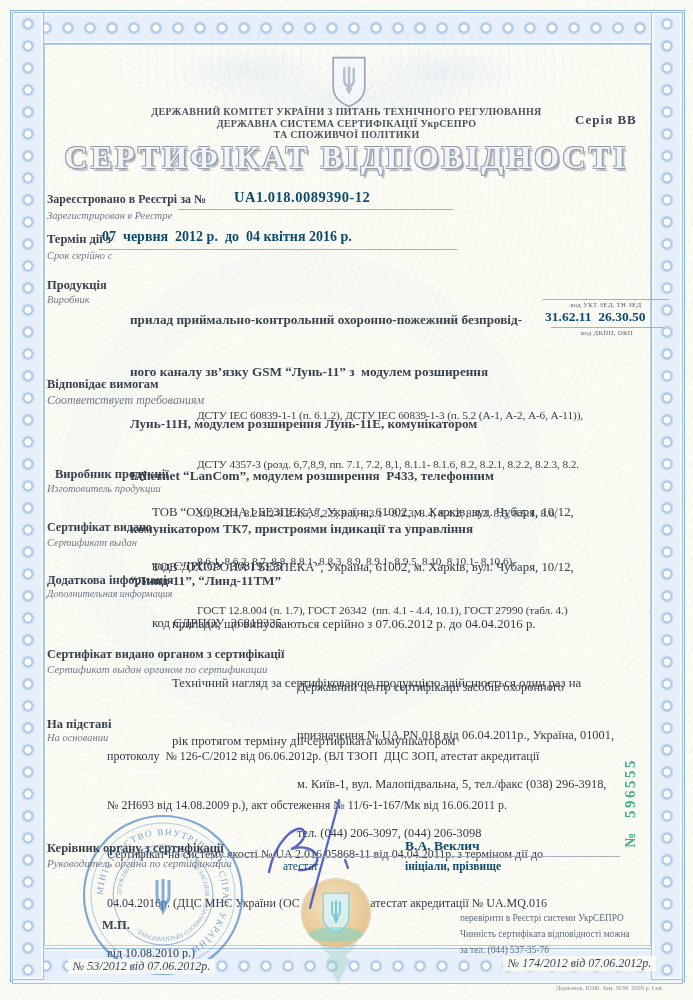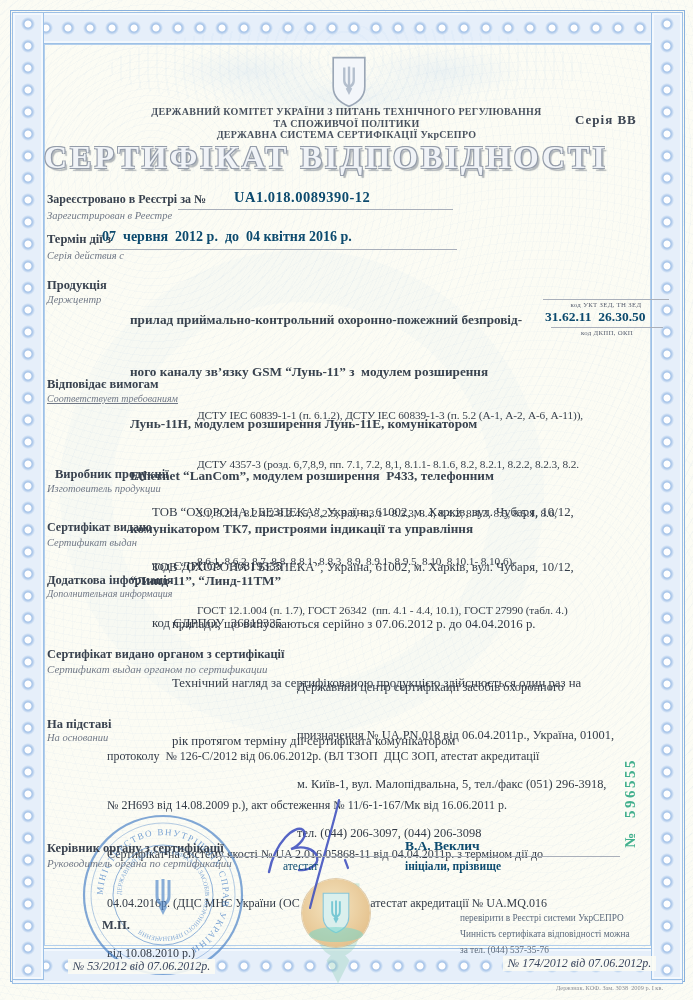--- a/index.html
+++ b/index.html
@@ -45,24 +45,23 @@
   }
   .abs { position:absolute; }
   .lbl { font-weight:bold; font-size:12.5px; color:#39424f; white-space:pre; }
   .lbl-ru { font-style:italic; font-size:10.5px; color:#707886; white-space:pre; }
   .val { font-size:12.5px; color:#0c4a6e; white-space:pre; }
   .bold { font-weight:bold; }
   .rule { position:absolute; height:1px; background:#a9afba; }
   .hdr { left:0; right:0; top:106px; text-align:center; font-weight:bold; font-size:10px; line-height:11.5px; color:#49525f; letter-spacing:.3px; }
   .series { left:575px; top:112px; font-weight:bold; font-size:13px; letter-spacing:1px; color:#3e4754; }
   .title {
-    left:0; right:0; top:139px; text-align:left; font-weight:bold; font-size:32px; letter-spacing:3px;
+    left:0; right:0; top:139px; text-align:center; font-weight:bold; font-size:32px; letter-spacing:3px;
     color:#f0f3f7;
     text-shadow:-1px -1px 0 #959daa, 1px -1px 0 #959daa, -1px 1px 0 #959daa, 1px 1px 0 #959daa, 2.5px 2.5px 1px rgba(108,118,132,.5);
-    margin-left:44px;
   }
   .lines { line-height:17.4px; }
   .codes-small { font-size:6.8px; color:#596070; text-align:center; letter-spacing:.3px; }
   .serial {
     left:570px; top:795px; width:120px; height:16px; transform:rotate(-90deg);
     font-weight:bold; font-size:15px; letter-spacing:2.5px; color:#2fa883; opacity:.9; white-space:pre; text-align:center;
   }
   .footer-num { font-size:12px; color:#3a465e; background:rgba(252,252,244,.88); padding:0 5px; white-space:pre;font-style:italic; }
   .print-note { font-size:6.3px; color:#8b8f96; white-space:pre; }
   .verify { left:460px; top:910px; width:215px; font-size:9.3px; line-height:16px; color:#5d6b7d; }
@@ -102,61 +101,61 @@
   <div class="frame-inner"></div>
   <div class="top-flourish"></div>
 
   <svg class="abs emblem" viewBox="0 0 60 82">
     <path d="M6 4 h48 v44 c0 16 -11 25 -24 30 C17 73 6 64 6 48 z" fill="#f3f6fa" stroke="#9aa6b6" stroke-width="2.5"></path>
     <use href="#tryzub" x="12" y="8" width="36" height="60" fill="#b4bfce"></use>
   </svg>
 
   <div class="abs hdr">
     <div>ДЕРЖАВНИЙ КОМІТЕТ УКРАЇНИ З ПИТАНЬ ТЕХНІЧНОГО РЕГУЛЮВАННЯ</div>
+    <div>ДЕРЖАВНА СИСТЕМА СЕРТИФІКАЦІЇ УкрСЕПРО</div>
     <div>ТА СПОЖИВЧОЇ ПОЛІТИКИ</div>
-    <div>ДЕРЖАВНА СИСТЕМА СЕРТИФІКАЦІЇ УкрСЕПРО</div>
   </div>
   <div class="abs series">Серія  ВВ</div>
   <div class="abs title">СЕРТИФІКАТ ВІДПОВІДНОСТІ</div>
 
   <div class="abs lbl" style="left:47px; top:192px; font-size:12px;">Зареєстровано в Реєстрі за №</div>
   <div class="abs val bold" style="left:234px; top:189px; font-size:14.5px; letter-spacing:.5px;">UA1.018.0089390-12</div>
   <div class="rule" style="left:178px; top:209px; width:275px;"></div>
   <div class="abs lbl-ru" style="left:47px; top:210px;">Зарегистрирован в Реестре</div>
 
   <div class="abs lbl" style="left:47px; top:232px;">Термін дії з</div>
   <div class="abs val bold" style="left:102px; top:229px; font-size:14px;">07  червня  2012 р.  до  04 квітня 2016 р.</div>
   <div class="rule" style="left:99px; top:249px; width:358px;"></div>
-  <div class="abs lbl-ru" style="left:47px; top:250px;">Серія действия с</div>
+  <div class="abs lbl-ru" style="left:47px; top:250px;">Срок серійно с</div>
 
   <div class="abs lbl" style="left:47px; top:278px;">Продукція</div>
-  <div class="abs lbl-ru" style="left:47px; top:294px;">Держцентр</div>
+  <div class="abs lbl-ru" style="left:47px; top:294px;">Виробник</div>
   <div class="abs lines" style="left:130px; top:276px; font-size:13.2px; font-weight:bold; color:#39434f; white-space:pre;">
     <div>прилад приймально-контрольний охоронно-пожежний безпровід-</div>
     <div>ного каналу зв’язку GSM “Лунь-11” з  модулем розширення</div>
     <div>Лунь-11Н, модулем розширення Лунь-11Е, комунікатором</div>
     <div>Ethernet “LanCom”, модулем розширення  Р433, телефонним</div>
     <div>комунікатором ТК7, пристроями індикації та управління</div>
     <div>“Линд-11”, “Линд-11ТМ”</div>
   </div>
 
   <div class="rule" style="left:543px; top:299px; width:126px;"></div>
   <div class="abs codes-small" style="left:543px; top:301px; width:126px;">код УКТ ЗЕД, ТН ЗЕД</div>
   <div class="abs val bold" style="left:545px; top:309px; font-size:13.5px;font-family:Liberation Serif, serif;">31.62.11  26.30.50</div>
   <div class="rule" style="left:551px; top:327px; width:112px;"></div>
   <div class="abs codes-small" style="left:551px; top:329px; width:112px;">код ДКПП, ОКП</div>
 
   <div class="abs lbl" style="left:47px; top:377px;">Відповідає вимогам</div>
-  <div class="abs lbl-ru" style="left:47px; top:393px; font-size:10px;text-decoration:underline;">Соответствует требованиям</div>
+  <div class="abs lbl-ru" style="left:47px; top:393px; font-size:12px;">Соответствует требованиям</div>
   <div class="abs lines" style="left:197px; top:375px; font-size:11.3px; line-height:16.2px; color:#38404c; white-space:pre; letter-spacing:-.1px;">
     <div>ДСТУ ІЕС 60839-1-1 (п. 6.1.2), ДСТУ ІЕС 60839-1-3 (п. 5.2 (А-1, А-2, А-6, А-11)),</div>
     <div>ДСТУ 4357-3 (розд. 6,7,8,9, пп. 7.1, 7.2, 8,1, 8.1.1- 8.1.6, 8.2, 8.2.1, 8.2.2, 8.2.3, 8.2.</div>
     <div>3.1, 8.2.4, 8.2.4.2-8.2.4.5, 8.2.5, 8.3, 8.3.1 - 8.3.3, 8.4, 8.4.2, 8.4.3, 8.5, 8.5.1, 8.6,</div>
     <div>8.6.1, 8.6.2, 8.7, 8.8, 8.8.1- 8.8.3, 8.9, 8.9.1- 8.9.5, 8.10, 8.10.1- 8.10.6),</div>
-    <div>ГОСТ 12.1.004 (п. 1.7), ГОСТ 26342  (пп. 4.1 - 4.4, 10.1), ГОСТ 27990 (табл. 4.)</div>
+    <div>ГОСТ 12.8.004 (п. 1.7), ГОСТ 26342  (пп. 4.1 - 4.4, 10.1), ГОСТ 27990 (табл. 4.)</div>
   </div>
 
   <div class="abs lbl" style="left:55px; top:467px;">Виробник продукції</div>
   <div class="abs lbl-ru" style="left:47px; top:483px;">Изготовитель продукции</div>
   <div class="abs lines" style="left:152px; top:467px; font-size:12.8px; line-height:18px; white-space:pre; color:#333b47;">
     <div>ТОВ “ОХОРОНА І БЕЗПЕКА”, Україна, 61002, м. Харків, вул. Чубаря, 10/12,</div>
     <div>код ЄДРПОУ  36819335</div>
   </div>
 
   <div class="abs lbl" style="left:47px; top:520px; font-size:12px;">Сертифікат видано</div>
@@ -172,21 +171,21 @@
     <div>прилади, що випускаються серійно з 07.06.2012 р. до 04.04.2016 р.</div>
     <div>Технічний нагляд за сертифікованою продукцією здійснюється один раз на</div>
     <div>рік протягом терміну дії сертифіката комунікатором</div>
   </div>
 
   <div class="abs lbl" style="left:47px; top:647px; font-size:12.3px;">Сертифікат видано органом з сертифікації</div>
   <div class="abs lbl-ru" style="left:47px; top:663px; font-size:11px;">Сертификат выдан органом по сертификации</div>
   <div class="abs lines" style="left:297px; top:646px; font-size:12.4px; line-height:16.3px; white-space:pre; color:#333b47;">
     <div>Державний центр сертифікації засобів охоронного</div>
     <div>призначення № UA.PN.018 від 06.04.2011р., Україна, 01001,</div>
-    <div>м. Київ-1, вул. Малопідвальна, 5, тел./факс (051) 296-3918,</div>
+    <div>м. Київ-1, вул. Малопідвальна, 5, тел./факс (038) 296-3918,</div>
     <div>тел. (044) 206-3097, (044) 206-3098</div>
   </div>
 
   <div class="abs lbl" style="left:47px; top:717px;">На підставі</div>
   <div class="abs lbl-ru" style="left:47px; top:732px;">На основании</div>
   <div class="abs lines" style="left:107px; top:715px; font-size:12px; line-height:16.4px; white-space:pre; color:#333b47;">
     <div>протоколу  № 126-С/2012 від 06.06.2012р. (ВЛ ТЗОП  ДЦС ЗОП, атестат акредитації</div>
     <div>№ 2Н693 від 14.08.2009 р.), акт обстеження № 11/6-1-167/Мк від 16.06.2011 р.</div>
     <div>Сертифікат на систему якості № UA 2.016.05868-11 від 04.04.2011р. з терміном дії до</div>
     <div>04.04.2016р. (ДЦС МНС України (ОС Держцентр), атестат акредитації № UA.MQ.016</div>

